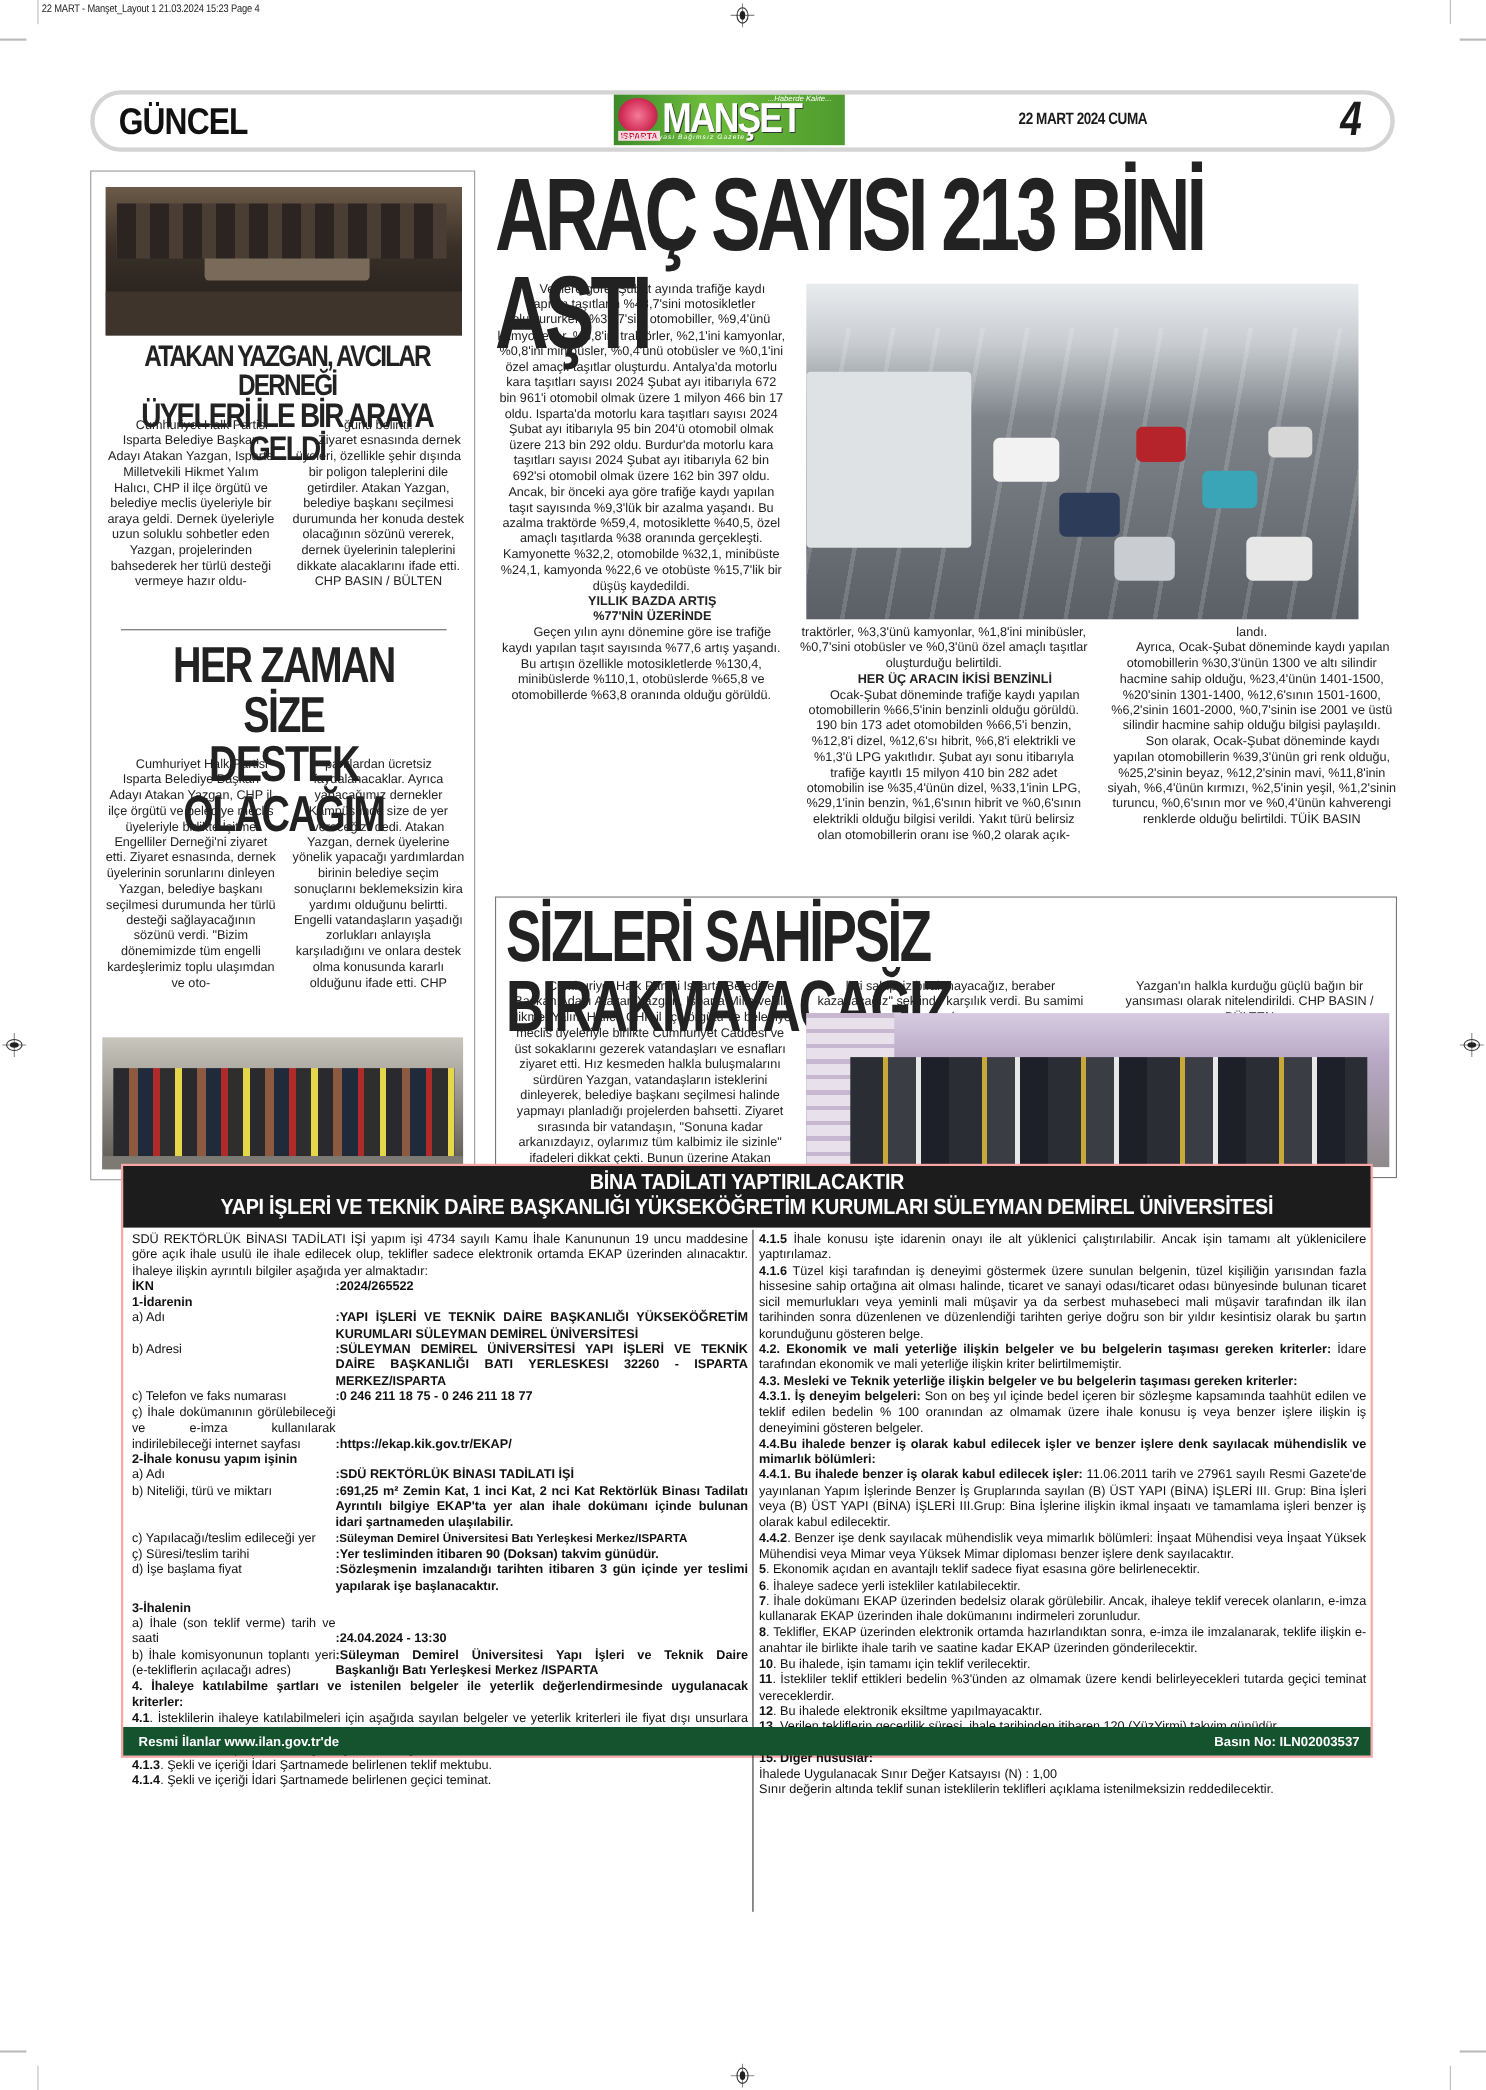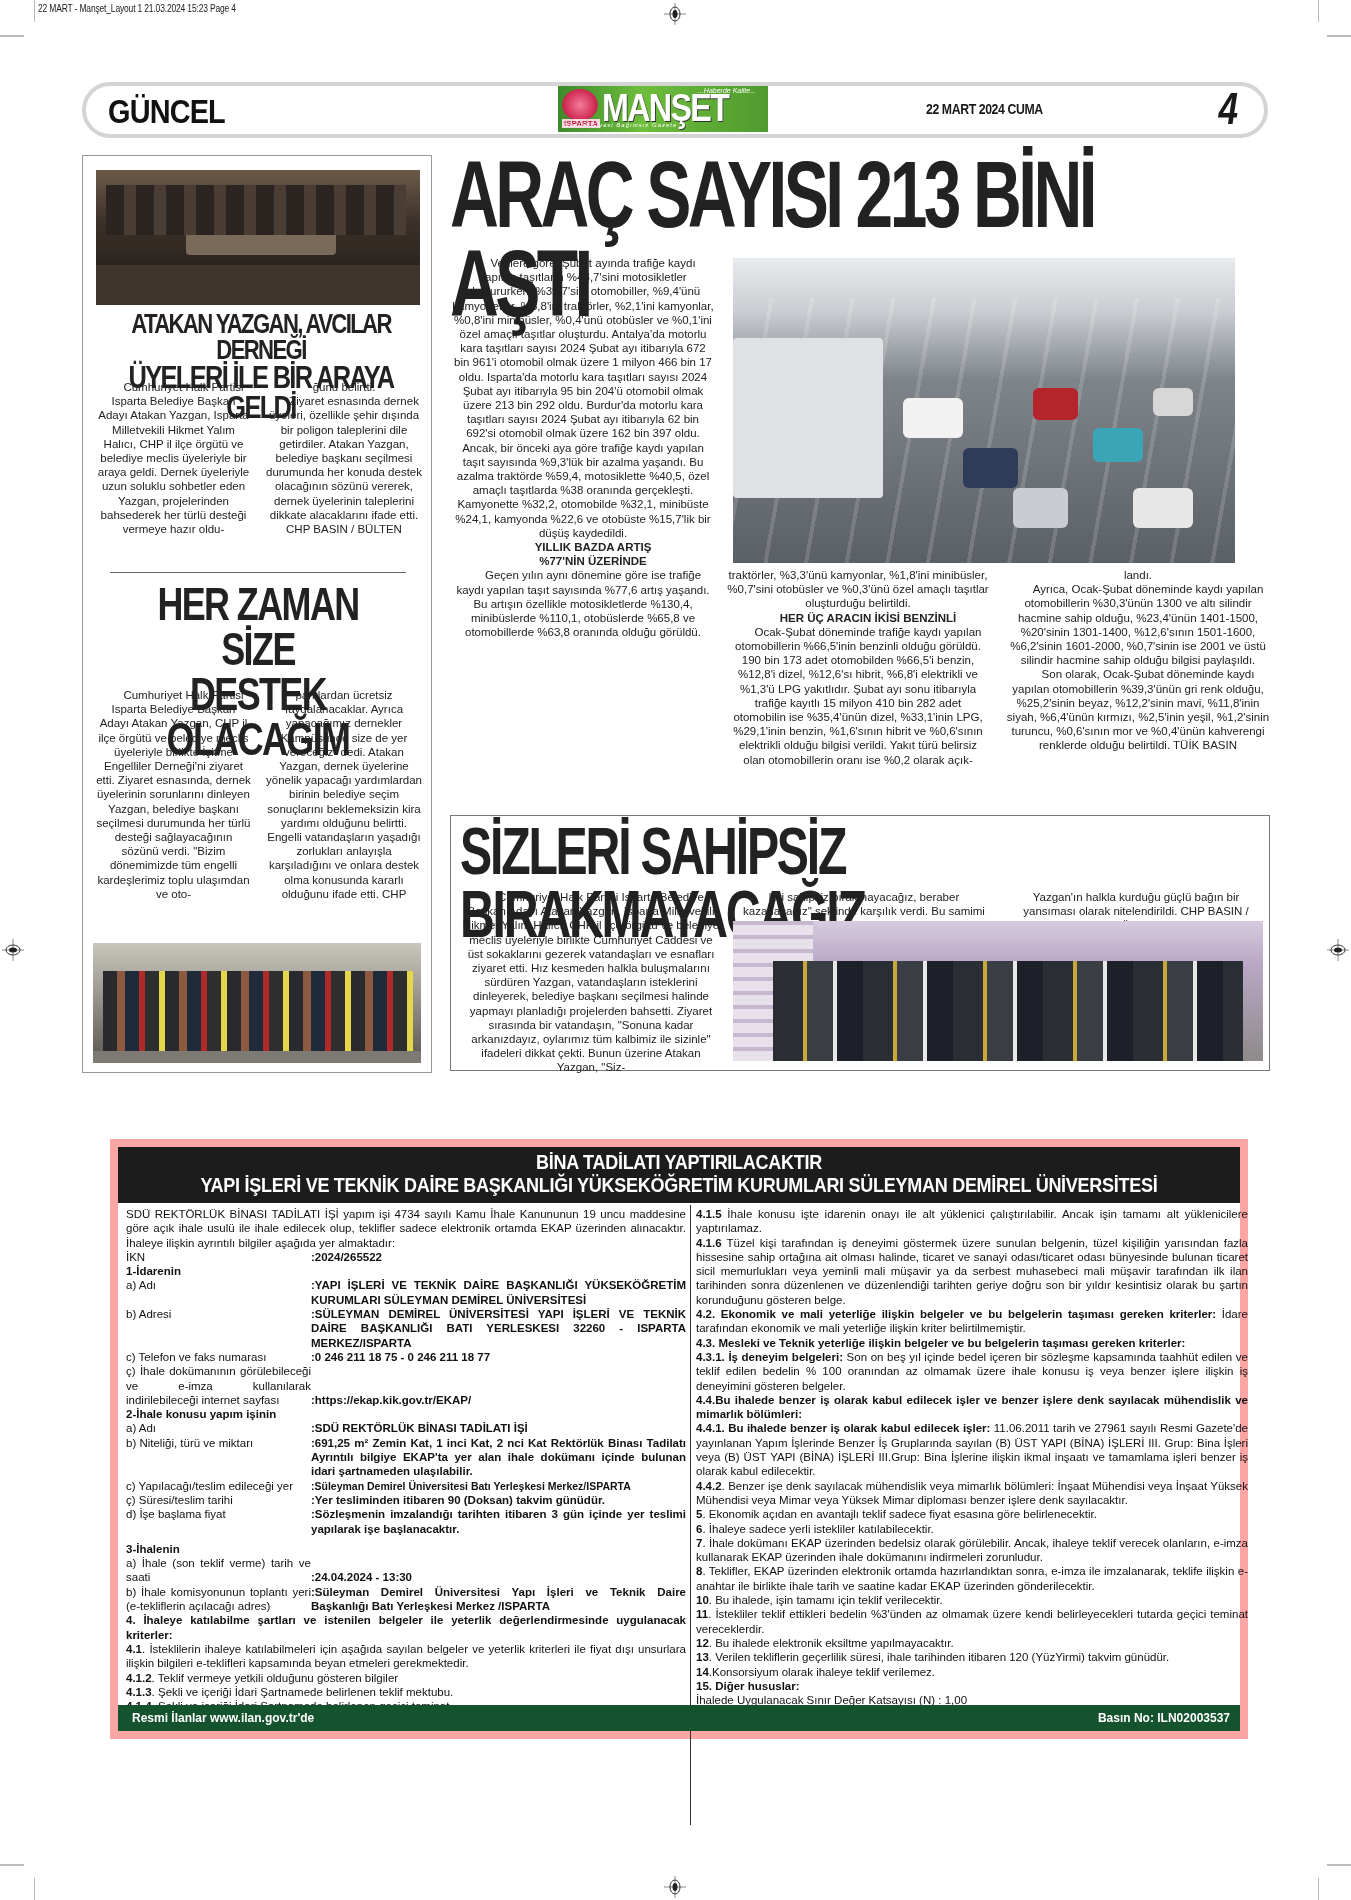--- a/index.html
+++ b/index.html
@@ -18,21 +18,21 @@
 .logo .tag{left:140px;top:1px;font-size:7px;font-style:italic;color:#fff}
 .logo .sub{left:6px;top:36px;font-size:6px;color:#fff;font-style:italic;letter-spacing:1px}
 .hdr-date{left:840px;top:14px;font-size:15px;font-weight:bold;letter-spacing:-.5px;transform:scaleX(.82);transform-origin:left}
 .hdr-page{left:1130px;top:-2px;font-size:44px;font-weight:900;transform:scaleX(.8);font-style:italic}
 .box{border:1px solid #999;background:#fff}
 .head{font-weight:900;letter-spacing:-2px;color:#222;line-height:.95;transform-origin:left top}
 .body{font-size:11.5px;line-height:14.2px;color:#222;text-align:center}
 .body p{text-indent:20px}
 .body .sub{font-weight:bold;text-indent:20px}
 .photo{overflow:hidden}
-.ad{left:110px;top:1139px;width:1138px;height:600px;border:8px solid #fca5a5}
+.ad{left:110px;top:1058px;width:1138px;height:540px;border:2px solid #fca5a5}
 .ad-head{left:0;top:0;width:100%;height:56px;background:#1c1c1c;color:#fff;text-align:center}
 .ad-head div{font-weight:bold;font-size:20px;letter-spacing:-.3px;transform:scaleX(.9)}
 .ad-col{font-size:11.5px;line-height:14.3px;color:#111;text-align:justify}
 .ad-col b{font-weight:bold}
 .row{display:flex}
 .row .k{width:185px;flex:none}
 .row .v{font-weight:bold}
 .ad-foot{left:0;bottom:0;width:100%;height:26px;background:#14532d;color:#fff;font-weight:bold;font-size:12px}
 </style>
 </head>
@@ -175,21 +175,21 @@
 
 <div class="abs ad">
   <div class="abs ad-head">
     <div style="padding-top:4px">BİNA TADİLATI YAPTIRILACAKTIR</div>
     <div>YAPI İŞLERİ VE TEKNİK DAİRE BAŞKANLIĞI YÜKSEKÖĞRETİM KURUMLARI SÜLEYMAN DEMİREL ÜNİVERSİTESİ</div>
   </div>
 
   <div class="abs ad-col" style="left:8px;top:60px;width:560px">
     <div>SDÜ REKTÖRLÜK BİNASI TADİLATI İŞİ yapım işi 4734 sayılı Kamu İhale Kanununun 19 uncu maddesine göre açık ihale usulü ile ihale edilecek olup, teklifler sadece elektronik ortamda EKAP üzerinden alınacaktır.  İhaleye ilişkin ayrıntılı bilgiler aşağıda yer almaktadır:</div>
     <div class="row">
-        <div class="k" style="font-weight:normal">İKN</div>
+        <div class="k" style="font-weight:bold">İKN</div>
         <div class="v">:2024/265522</div>
       </div>
     <div style="font-weight:bold">1-İdarenin</div>
     <div class="row">
         <div class="k">a) Adı</div>
         <div class="v">:YAPI İŞLERİ VE TEKNİK DAİRE BAŞKANLIĞI YÜKSEKÖĞRETİM KURUMLARI SÜLEYMAN DEMİREL ÜNİVERSİTESİ</div>
       </div>
     <div class="row">
         <div class="k">b) Adresi</div>
         <div class="v">:SÜLEYMAN DEMİREL ÜNİVERSİTESİ YAPI İŞLERİ VE TEKNİK DAİRE BAŞKANLIĞI BATI YERLESKESI 32260 - ISPARTA MERKEZ/ISPARTA</div>

